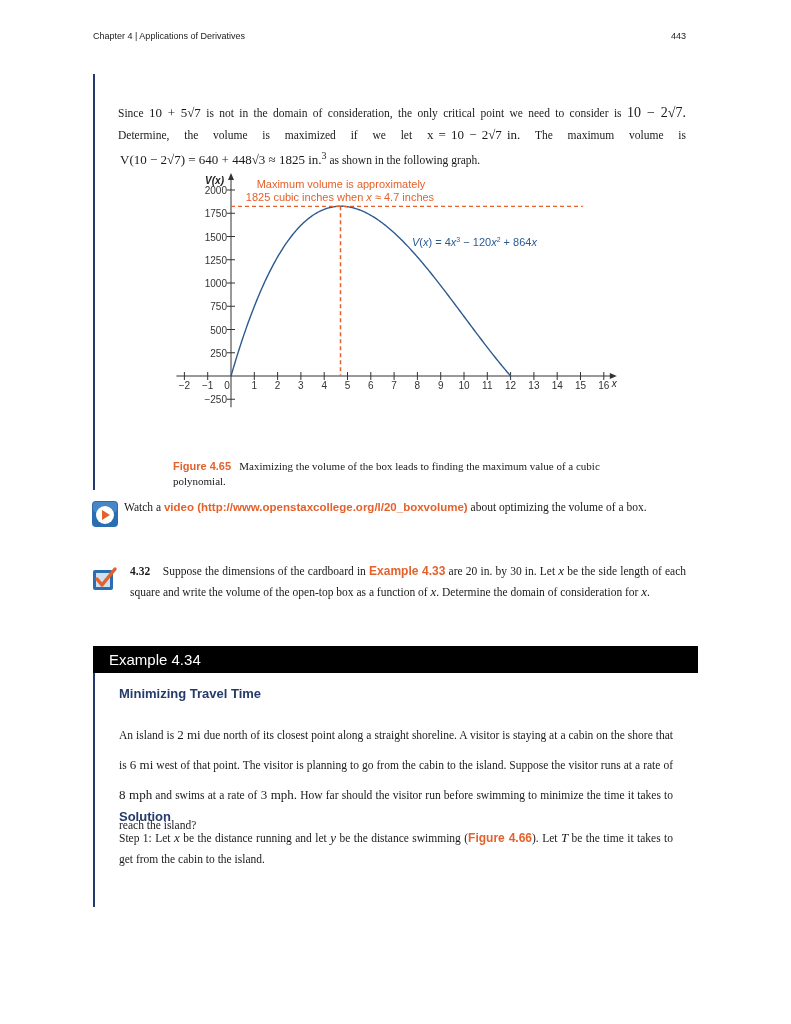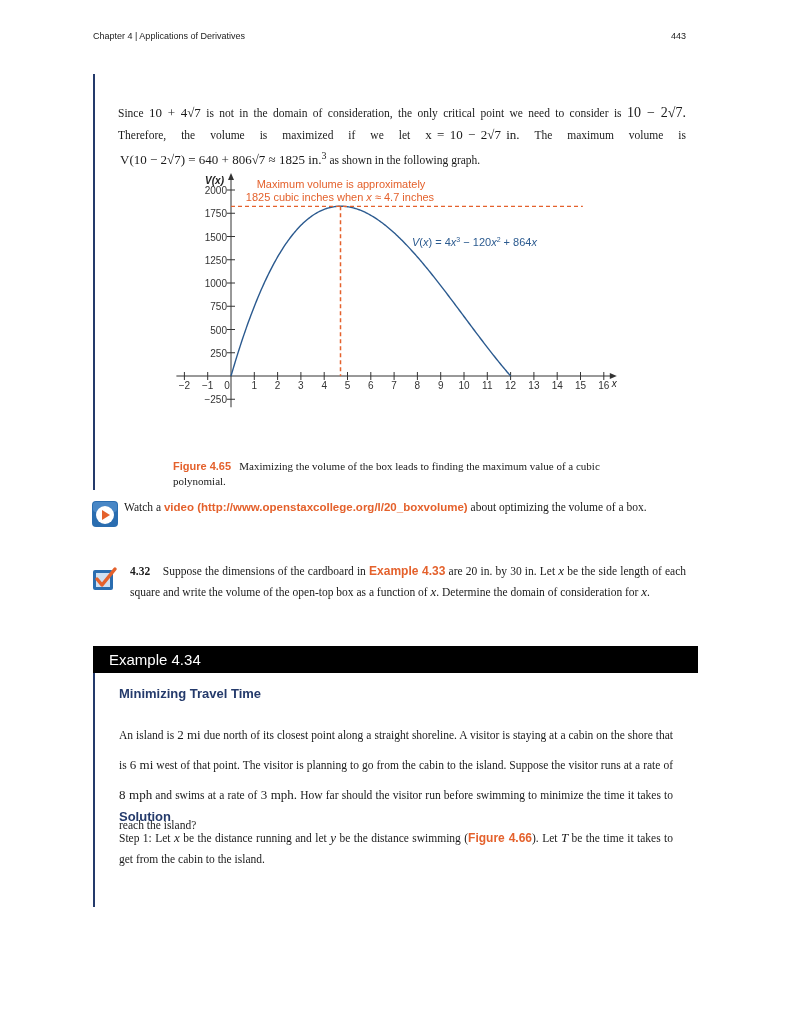--- a/index.html
+++ b/index.html
@@ -20,27 +20,27 @@
 </head>
 <body>
 
 <div class="abs hdr" style="left:93px;">Chapter 4 | Applications of Derivatives</div>
 <div class="abs hdr" style="right:105px;">443</div>
 
 <div class="leftbar" style="top:74px; height:416px;"></div>
 <div class="leftbar" style="top:646px; height:261px;"></div>
 
 <div class="abs serif justfull" style="left:118px; top:102px; width:568px;">
-  <span>Since </span><span style="font-size:13px;">10 + 4√7</span><span> is not in the domain of consideration, the only critical point we need to consider is </span><span style="font-size:14px;">10 − 2√7.</span>
+  <span>Since </span><span style="font-size:13px;">10 + 5√7</span><span> is not in the domain of consideration, the only critical point we need to consider is </span><span style="font-size:14px;">10 − 2√7.</span>
 </div>
 <div class="abs serif justfull" style="left:118px; top:124px; width:568px; word-spacing:10px;">
-  <span>Therefore, the volume is maximized if we let </span><span style="font-size:13px; word-spacing:0;">x = 10 − 2√7 in.</span><span> The maximum volume is</span>
+  <span>Determine, the volume is maximized if we let </span><span style="font-size:13px; word-spacing:0;">x = 10 − 2√7 in.</span><span> The maximum volume is</span>
 </div>
 <div class="abs serif" style="left:120px; top:145px; width:568px;">
-  <span style="font-size:13px;">V(10 − 2√7) = 640 + 806√7 ≈ 1825 in.</span><sup style="font-size:10px;">3</sup><span> as shown in the following graph.</span>
+  <span style="font-size:13px;">V(10 − 2√7) = 640 + 448√3 ≈ 1825 in.</span><sup style="font-size:10px;">3</sup><span> as shown in the following graph.</span>
 </div>
 
 <svg class="abs" style="left:0; top:0;" width="791" height="420">
   <g id="chart-layer">
       <line x1="176.4" y1="376" x2="611.8" y2="376" stroke="#333" stroke-width="1"></line>
       <path d="M616.8,376 l-7,-3 l0,6 z" fill="#333"></path>
       <text x="611.8" y="387" font-size="10" font-style="italic" fill="#222">x</text>
       <line x1="231" y1="407.25" x2="231" y2="178" stroke="#333" stroke-width="1"></line>
       <path d="M231,173 l-3,7 l6,0 z" fill="#333"></path>
       <text x="224" y="184" font-size="10" font-style="italic" font-weight="bold" text-anchor="end" fill="#222">V(x)</text>

